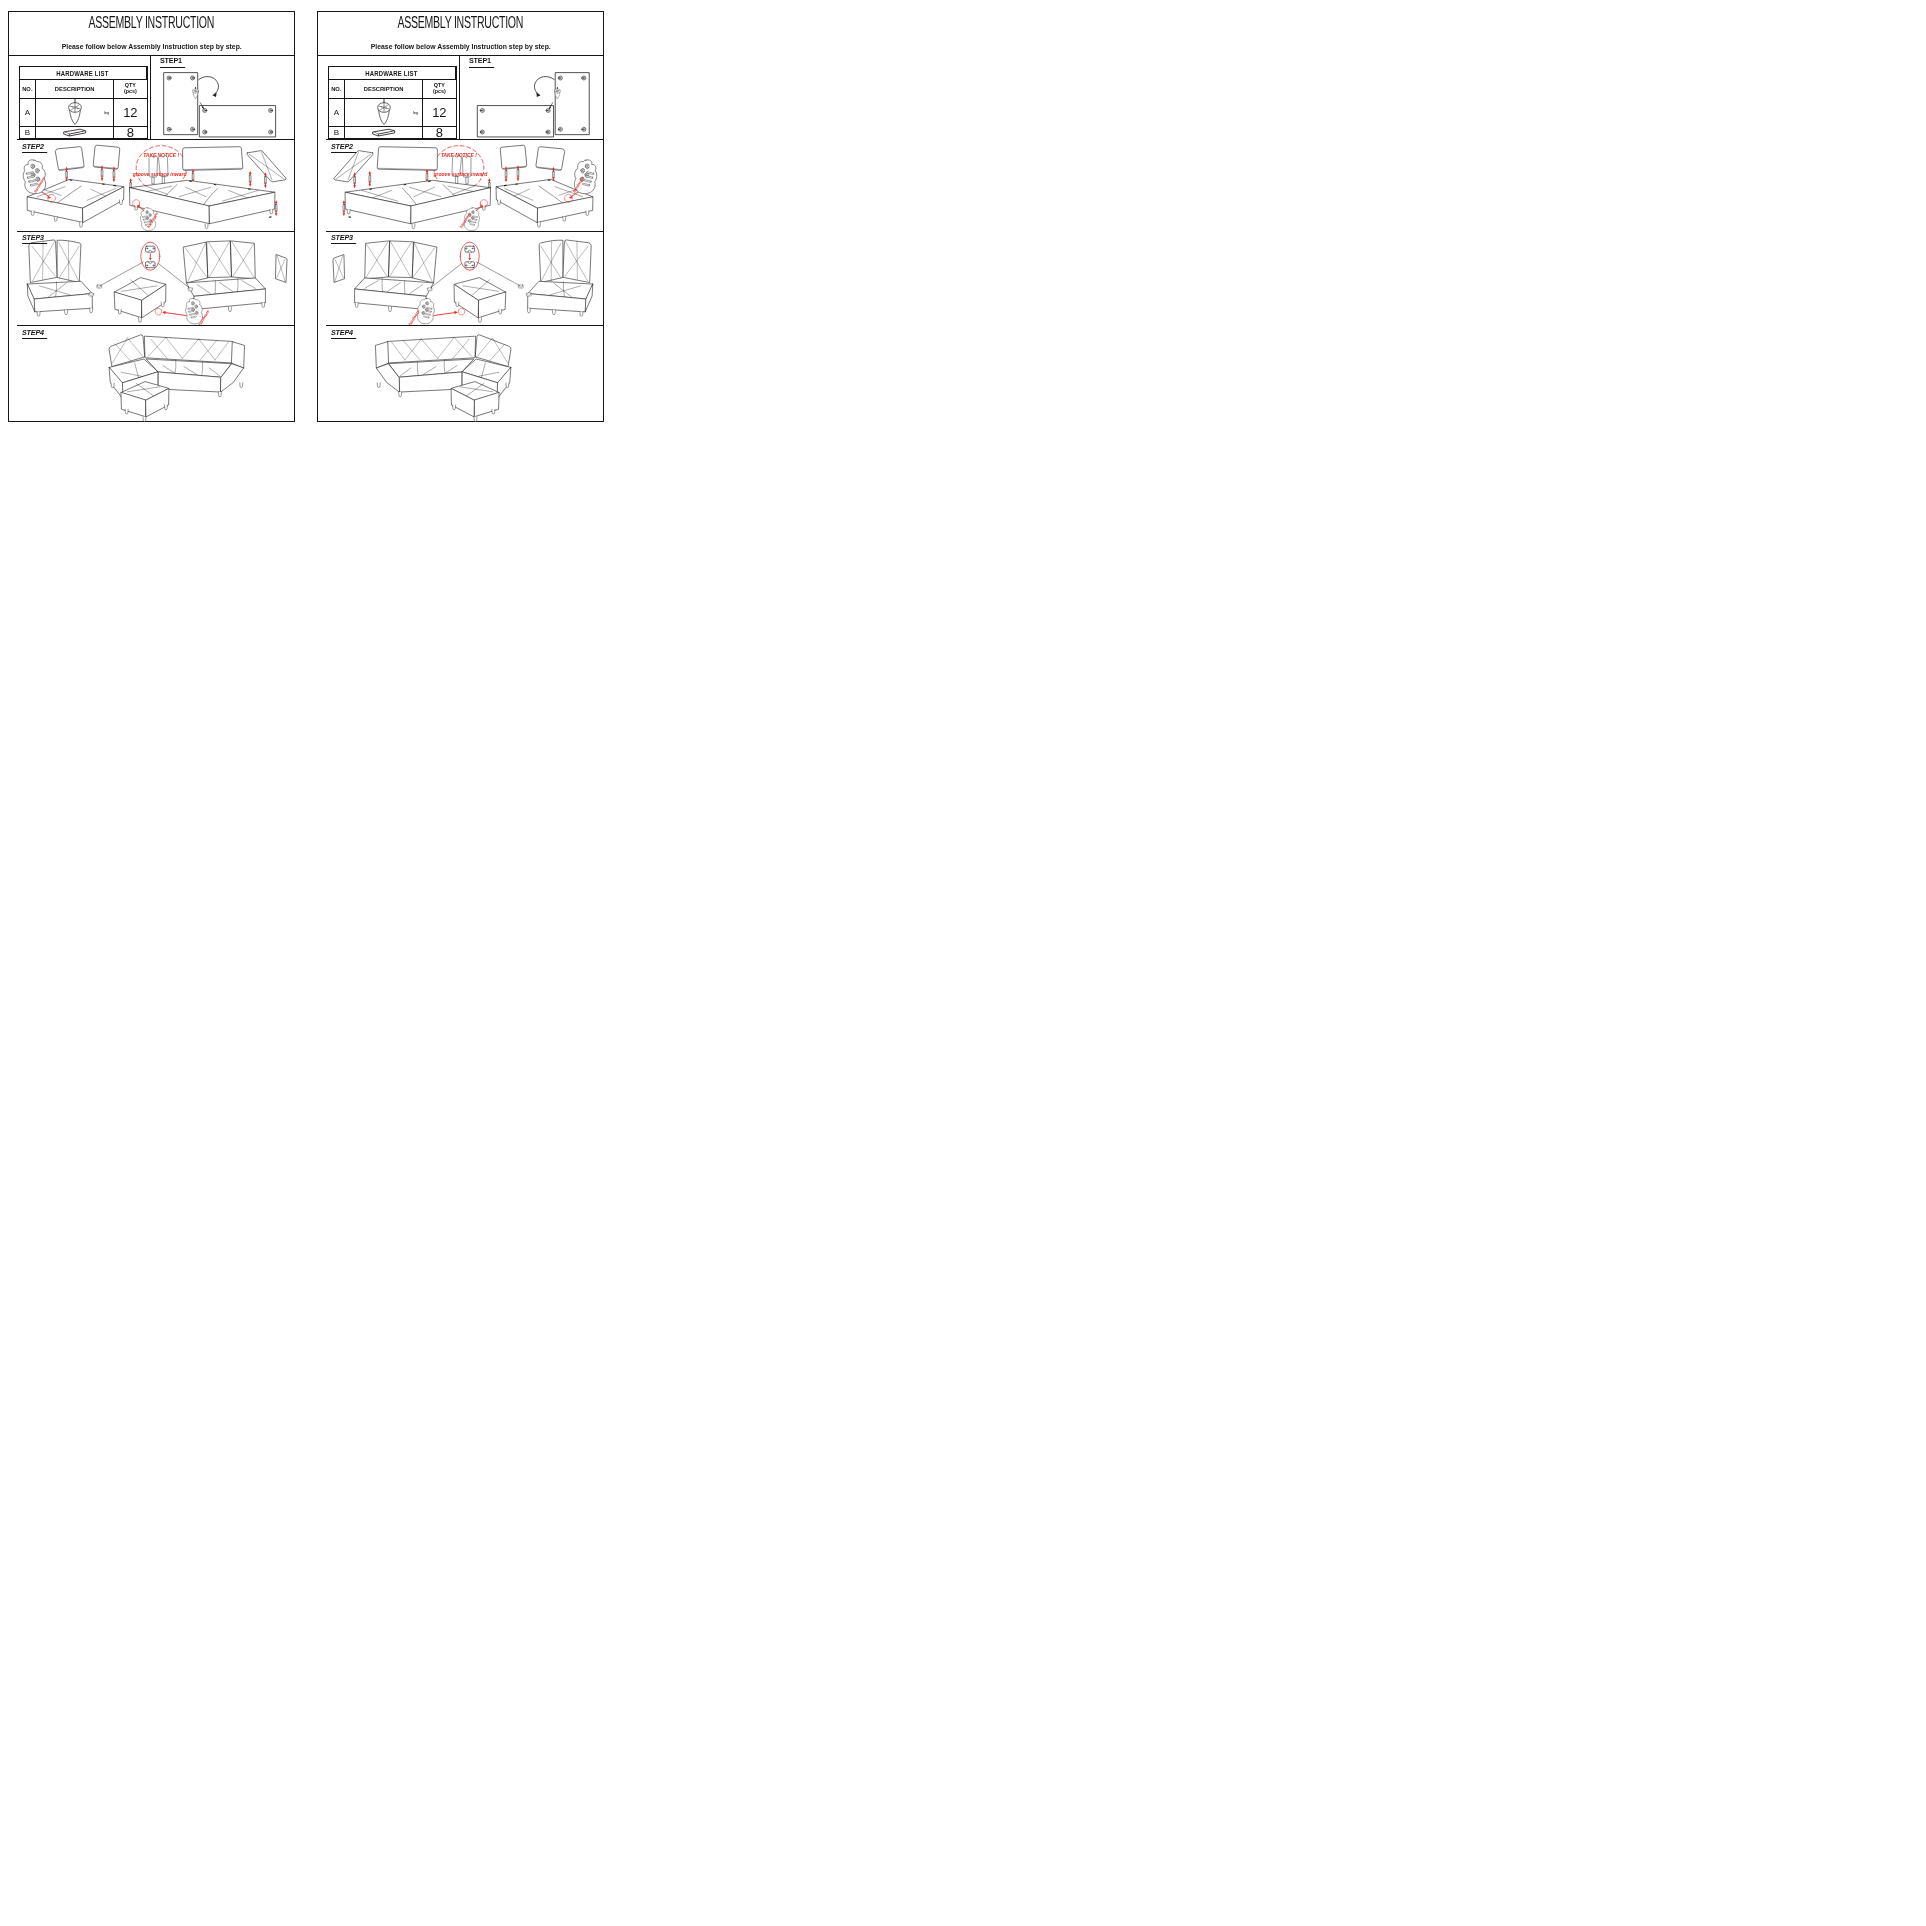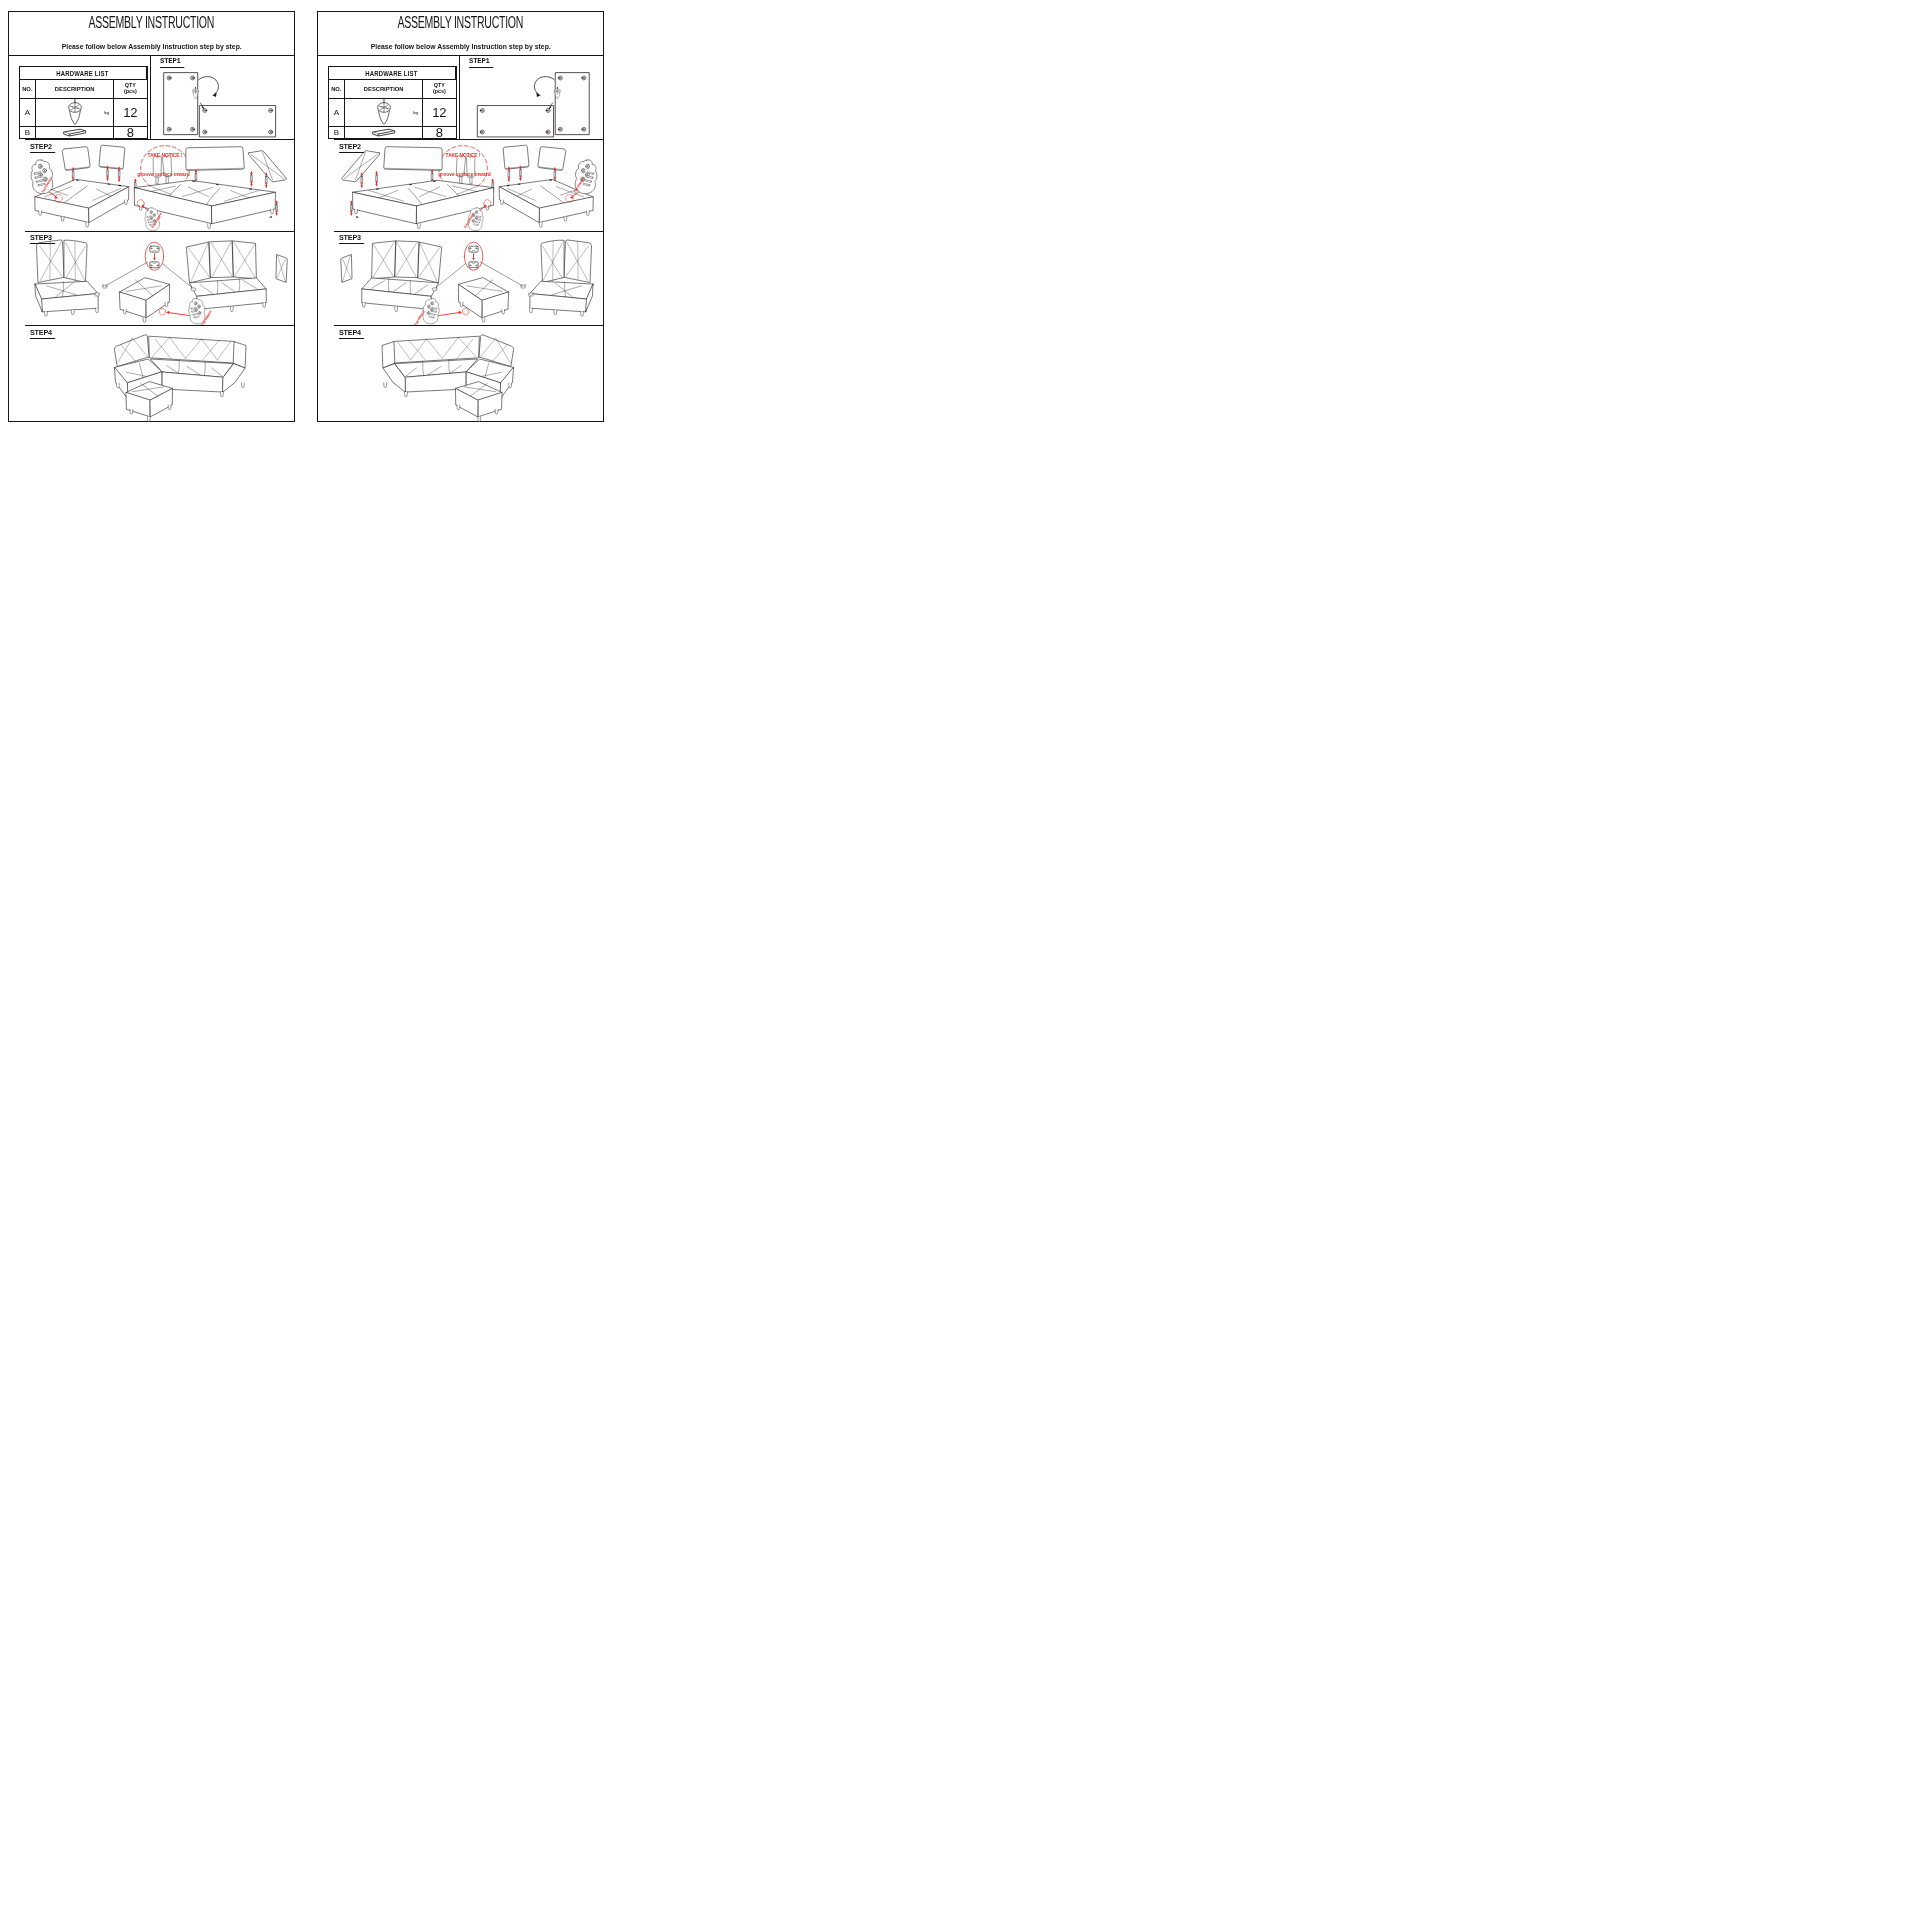--- a/index.html
+++ b/index.html
@@ -5,22 +5,22 @@
   html,body{margin:0;padding:0;background:#ffffff;font-family:"Liberation Sans",sans-serif;color:#161616;}
   .canvas{position:relative;width:612px;height:433px;background:#fff;overflow:hidden;}
   .sheet{position:absolute;top:11.2px;width:287px;height:411px;border:1.2px solid #161616;box-sizing:border-box;background:#fff;}
   .sheet.left{left:8px}
   .sheet.right{left:317px}
   .hdr{position:absolute;left:0;right:0;top:0;height:10.4%;border-bottom:1.2px solid #161616;display:flex;flex-direction:column;align-items:center;justify-content:center;gap:11px;}
   .title{font-size:16px;line-height:1;font-weight:500;transform:scaleX(.66);transform-origin:center;white-space:nowrap;letter-spacing:-0.4px;}
   .subtitle{font-size:7.3px;font-weight:bold;white-space:nowrap;transform:scaleX(.94);transform-origin:center;}
   .row1{position:absolute;left:0;right:0;top:10.4%;height:20.6%;}
   .hwcell{position:absolute;left:0;top:0;bottom:0;width:49.5%;border-right:1px solid #161616;}
-  .s1cell{position:absolute;right:0;top:0;bottom:0;width:50.5%;font-family:Liberation Mono, monospace;}
-  .sec{position:absolute;left:16px;right:0;}
+  .s1cell{position:absolute;right:0;top:0;bottom:0;width:50.5%;}
+  .sec{position:absolute;left:8px;right:0;font-style:italic;}
   .s2{top:31%;height:22.4%;border-top:1.2px solid #161616;}
   .s3{top:53.4%;height:23.2%;border-top:1.2px solid #161616;}
   .s4{top:76.6%;height:23.4%;border-top:1.2px solid #161616;}
   .steplabel{position:absolute;z-index:3;font-weight:bold;font-size:8px;line-height:1.05;transform:scaleX(.9);transform-origin:left top;border-bottom:1.2px solid #161616;padding:0 3.5px 0.8px 0;letter-spacing:-0.2px;background:transparent;}
   .s2 .steplabel,.s3 .steplabel,.s4 .steplabel{left:5px;top:2.7px;}
   .s1cell .steplabel{left:10px;top:2.7px;}
   .artsvg{position:absolute;left:0;top:0;width:100%;height:100%;}
   
   .hwtable{position:absolute;left:9.6px;top:11.2px;width:129px;height:73px;border:1px solid #161616;box-sizing:border-box;display:grid;grid-template-columns:13% 61.5% 25.5%;grid-template-rows:19% 26% 39% 16%;}
   .hc{border-right:0.8px solid #161616;border-bottom:0.8px solid #161616;display:flex;align-items:center;justify-content:center;box-sizing:border-box;overflow:hidden;position:relative;}

